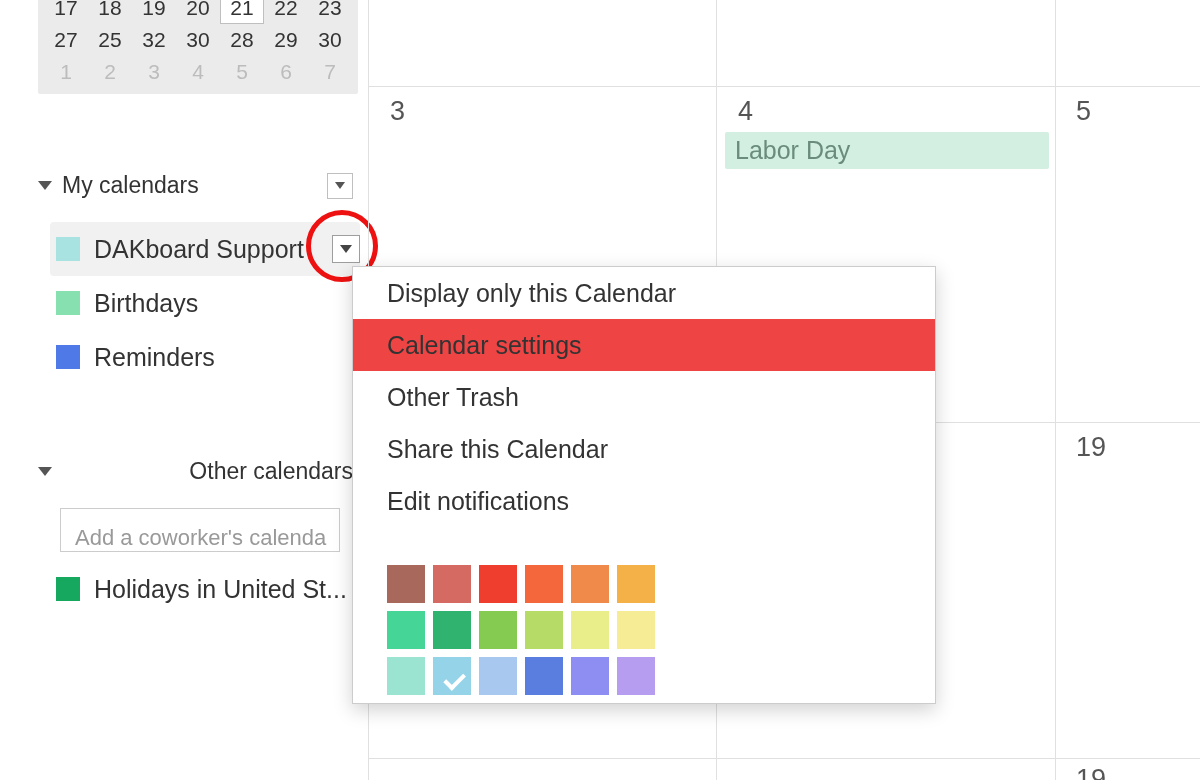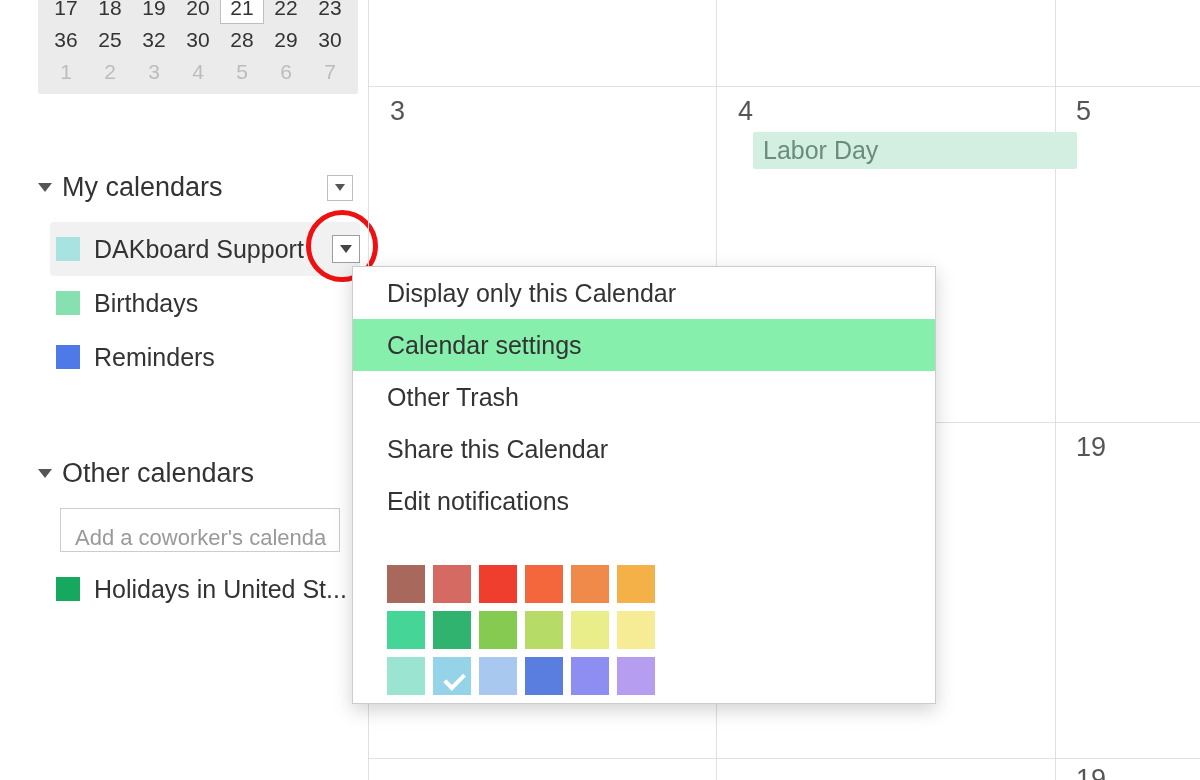--- a/index.html
+++ b/index.html
@@ -23,21 +23,21 @@
     font-size: 21px; color: #333;
   }
   .mini-cell.other { color: #bcbcbc; }
   .mini-cell.today {
     box-shadow: inset 0 0 0 1px #bfbfbf; background: #fff;
   }
 
   .section-header {
     position: absolute; left: 38px;
     display: flex; align-items: center; width: 315px;
-    font-size: 27px; color: #333;
+    font-size: 23px; color: #333; justify-content: space-between;
   }
   .section-header .tri {
     width: 0; height: 0; border-left: 7px solid transparent;
     border-right: 7px solid transparent; border-top: 9px solid #555;
     margin-right: 10px;
   }
   .section-header .dropbox {
     margin-left: auto; width: 26px; height: 26px;
     border: 1px solid #bfbfbf; display:flex; align-items:center; justify-content:center;
   }
@@ -87,35 +87,35 @@
     position: absolute; left: 368px; top: 0; right:0; height: 780px;
   }
   .grid-border { position:absolute; background:#e0e0e0; }
   .vline { width:1px; height:100%; top:0; }
   .hline { height:1px; width:100%; left:0; }
   .daynum {
     position:absolute; font-size:27px; color:#555;
   }
   .event-chip {
     position:absolute; background:#d2efe1; color:#6b8c7c;
-    font-size:25px; padding:4px 10px; border-radius:2px;margin-left:28px;
+    font-size:25px; padding:4px 10px; border-radius:2px;
   }
 
   
   .menu {
     position:absolute; left:352px; top:266px; width:584px;
     background:#fff; border:1px solid #ccc;
     box-shadow:0 6px 18px rgba(0,0,0,0.18);
     padding-bottom:8px;
   }
   .menu-item {
     height:52px; display:flex; align-items:center;
     font-size:25px; color:#333; padding:0 34px;
   }
-  .menu-item.hover { background:#86efac; }
+  .menu-item.hover { background:#ef4444; }
   .menu-sep { height:28px; }
   .color-grid {
     padding: 10px 34px 0; display:flex; flex-direction:column; gap:8px;
   }
   .color-row { display:flex; gap:8px; }
   .color-sw {
     width:38px; height:38px; position:relative;
   }
   .color-sw.checked::after{
     content:""; position:absolute; left:10px; top:18px;
@@ -132,21 +132,21 @@
       <div class="mini-row">
         <div class="mini-cell">17</div>
         <div class="mini-cell">18</div>
         <div class="mini-cell">19</div>
         <div class="mini-cell">20</div>
         <div class="mini-cell today">21</div>
         <div class="mini-cell">22</div>
         <div class="mini-cell">23</div>
       </div>
       <div class="mini-row">
-        <div class="mini-cell">36</div>
+        <div class="mini-cell">27</div>
         <div class="mini-cell">25</div>
         <div class="mini-cell">32</div>
         <div class="mini-cell">30</div>
         <div class="mini-cell">28</div>
         <div class="mini-cell">29</div>
         <div class="mini-cell">30</div>
       </div>
       <div class="mini-row">
         <div class="mini-cell other">1</div>
         <div class="mini-cell other">2</div>

